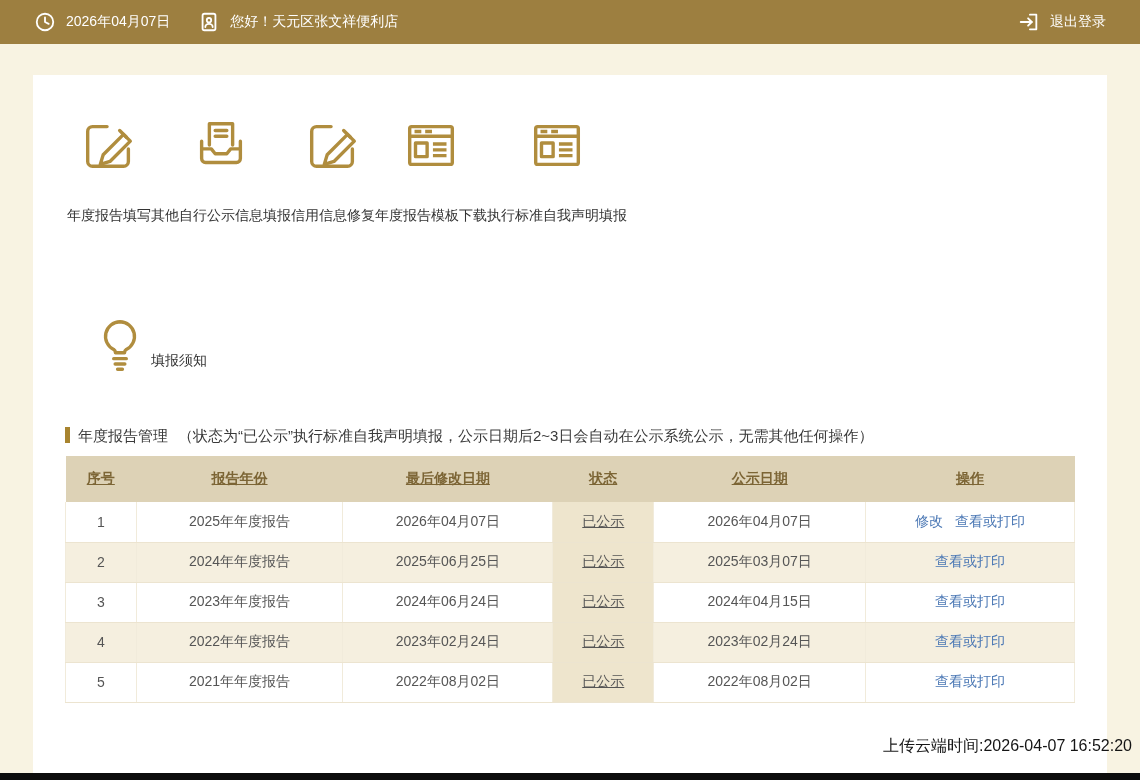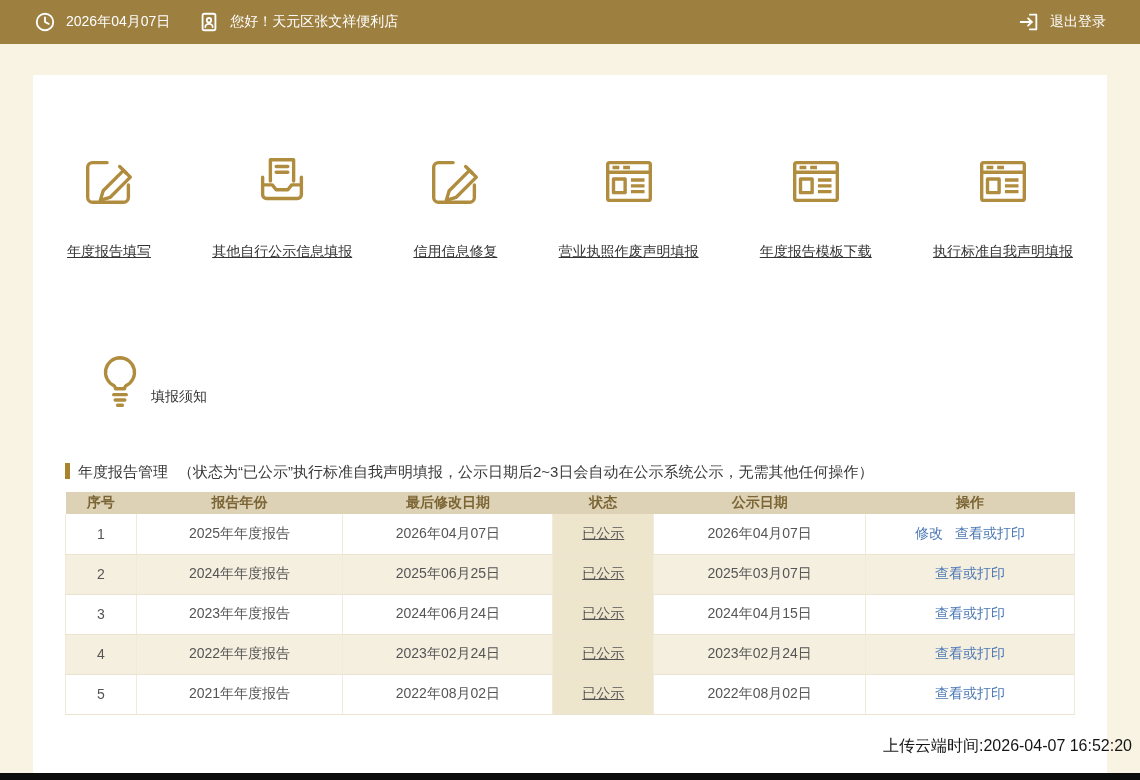--- a/index.html
+++ b/index.html
@@ -29,24 +29,22 @@
   
   .card {
     position: absolute;
     left: 33px; right: 33px; top: 75px;
     height: 920px;
     background: #ffffff;
   }
   
   .shortcuts {
     display: flex;
-    justify-content: space-between;
     align-items: flex-start;
-    padding: 72px 34px 0 34px;
-    text-decoration: underline;
+    padding: 36px 34px 0 34px;
   }
   .shortcut {
     display: flex;
     flex-direction: column;
     align-items: center;
     cursor: pointer;
   }
   .sc-icon { height: 68px; display:flex; align-items:center; justify-content:center; }
   .sc-label { margin-top: 28px; font-size: 14px; color: #333; white-space: nowrap; }
   
@@ -78,22 +76,23 @@
     width: calc(100% - 64px);
     margin: 0 32px;
     border-collapse: collapse;
     table-layout: fixed;
     font-size: 14px;
   }
   .report-table th {
     background: #ddd2b6;
     color: #7c6535;
     font-weight: bold;
-    height: 22px;
+    height: 46px;
     text-align: center;
+    text-decoration: underline;
   }
   .report-table td {
     height: 40px;
     text-align: center;
     color: #555;
     border-bottom: 1px solid #ece4d0;
     border-right: 1px solid #f1ebdb;
     border-left: 1px solid #f1ebdb;
     background: #ffffff;
   }
@@ -185,32 +184,20 @@
       <span class="sc-icon">
         <svg width="62" height="62" viewBox="0 0 64 64" fill="none" stroke="#b08d3e" stroke-width="3.5" stroke-linecap="round" stroke-linejoin="round">
           <path d="M52 36v13a5 5 0 0 1-5 5H15a5 5 0 0 1-5-5V18a5 5 0 0 1 5-5h15"></path>
           <path d="M26 42 L47 21l7 7-21 21-10 3z"></path>
             <path d="M43 17l7 7"></path>
         </svg>
       </span>
       <span class="sc-label">信用信息修复</span>
     </div>
 
-    <div class="shortcut">
-      <span class="sc-icon">
-        <svg width="62" height="62" viewBox="0 0 64 64" fill="none" stroke="#b08d3e" stroke-width="3.5" stroke-linejoin="round">
-          <rect x="10" y="13" width="44" height="39" rx="2"></rect>
-          <path d="M10 23h44"></path>
-            <path d="M15 18h7 M26 18h7"></path>
-          <rect x="16" y="30" width="12" height="14"></rect>
-          <path d="M34 31h14 M34 37h14 M34 43h14"></path>
-        </svg>
-      </span>
-      <span class="sc-label">营业执照作废声明填报</span>
-    </div>
 
     <div class="shortcut">
       <span class="sc-icon">
         <svg width="62" height="62" viewBox="0 0 64 64" fill="none" stroke="#b08d3e" stroke-width="3.5" stroke-linejoin="round">
           <rect x="10" y="13" width="44" height="39" rx="2"></rect>
           <path d="M10 23h44"></path>
             <path d="M15 18h7 M26 18h7"></path>
           <rect x="16" y="30" width="12" height="14"></rect>
           <path d="M34 31h14 M34 37h14 M34 43h14"></path>
         </svg>

